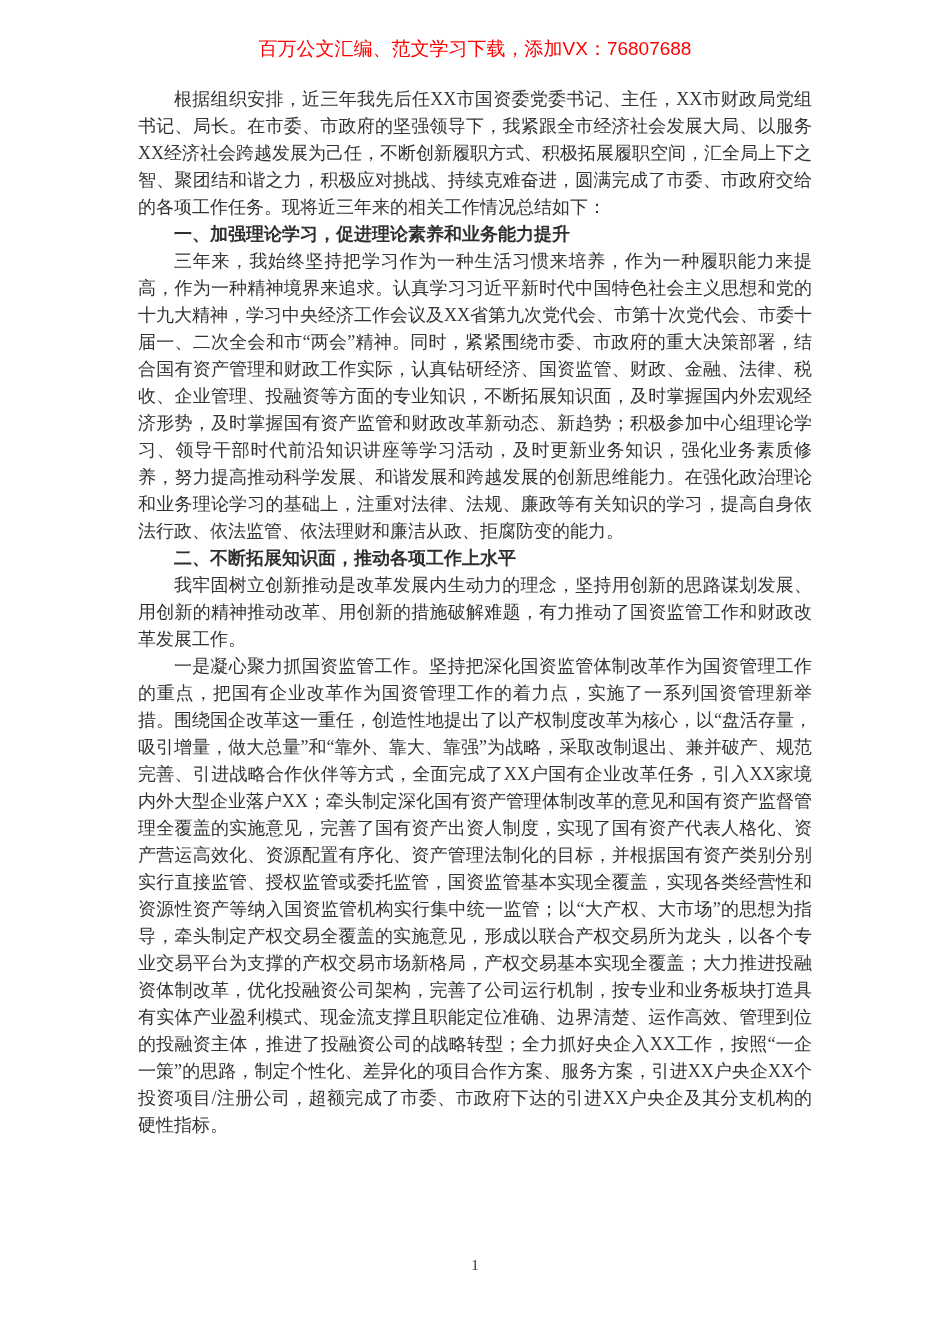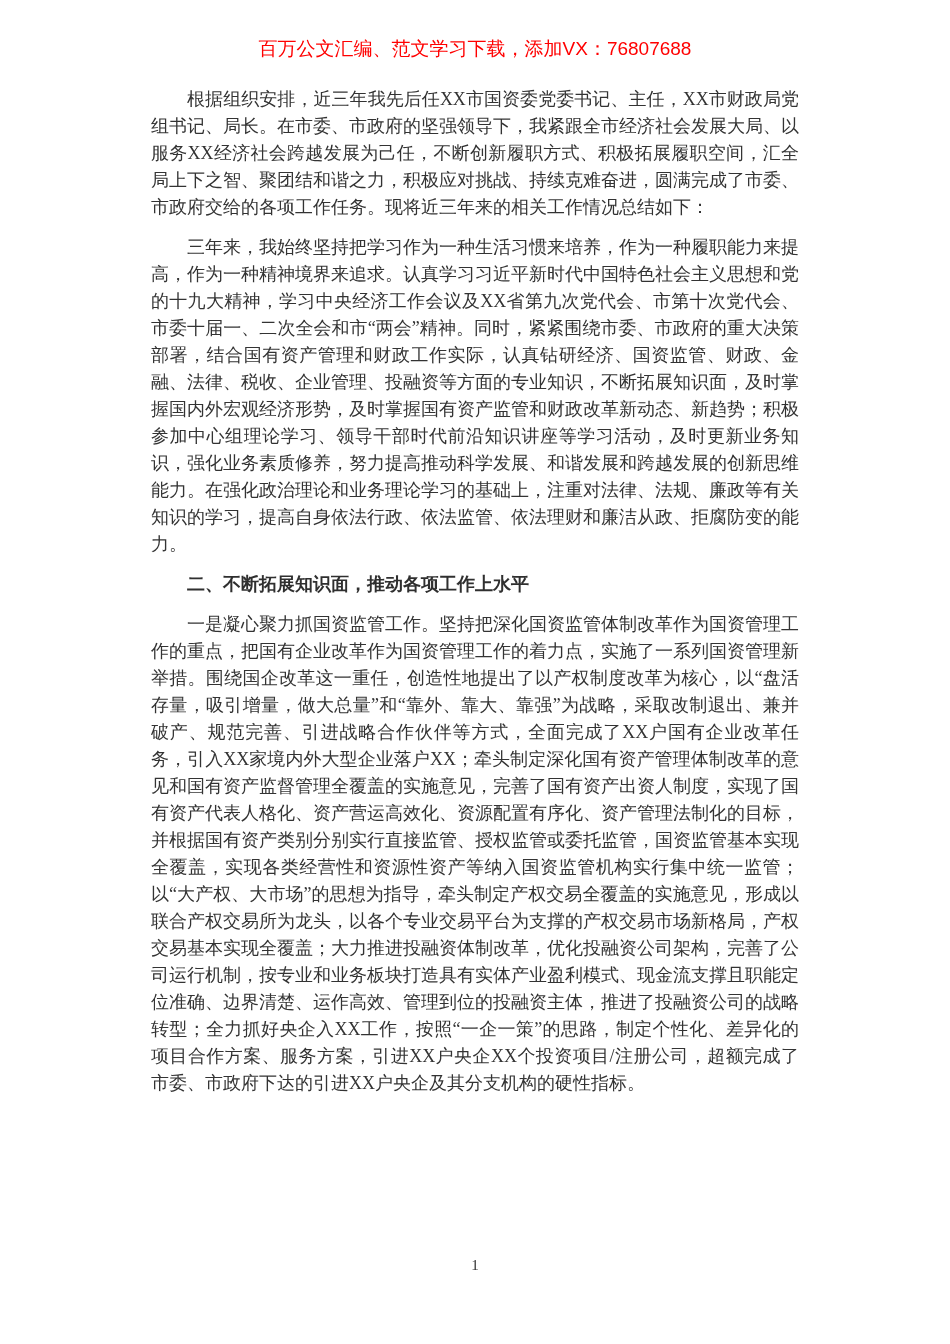--- a/index.html
+++ b/index.html
@@ -26,21 +26,21 @@
     line-height: 22px;
     margin-bottom: 26px;
     font-family: "Liberation Sans", "DejaVu Sans", sans-serif;
   }
   .content {
     font-size: 18px;
     line-height: 27px;
     text-align: justify;
   }
   .content p {
-    margin: 13px;
+    margin: 0;
     text-indent: 2em;
   }
   .heading {
     font-weight: bold;
     color: #2f2f2f;
   }
   .lead {
     font-weight: normal;
   }
   .footer {
@@ -57,25 +57,27 @@
 <body>
 
 <div class="page">
 
   <div class="promo">百万公文汇编、范文学习下载，添加VX：76807688</div>
 
   <div class="content">
 
     <p class="body-para">根据组织安排，近三年我先后任XX市国资委党委书记、主任，XX市财政局党组书记、局长。在市委、市政府的坚强领导下，我紧跟全市经济社会发展大局、以服务XX经济社会跨越发展为己任，不断创新履职方式、积极拓展履职空间，汇全局上下之智、聚团结和谐之力，积极应对挑战、持续克难奋进，圆满完成了市委、市政府交给的各项工作任务。现将近三年来的相关工作情况总结如下：</p>
 
+    <p class="heading">一、加强理论学习，促进理论素养和业务能力提升</p>
 
     <p class="body-para">三年来，我始终坚持把学习作为一种生活习惯来培养，作为一种履职能力来提高，作为一种精神境界来追求。认真学习习近平新时代中国特色社会主义思想和党的十九大精神，学习中央经济工作会议及XX省第九次党代会、市第十次党代会、市委十届一、二次全会和市“两会”精神。同时，紧紧围绕市委、市政府的重大决策部署，结合国有资产管理和财政工作实际，认真钻研经济、国资监管、财政、金融、法律、税收、企业管理、投融资等方面的专业知识，不断拓展知识面，及时掌握国内外宏观经济形势，及时掌握国有资产监管和财政改革新动态、新趋势；积极参加中心组理论学习、领导干部时代前沿知识讲座等学习活动，及时更新业务知识，强化业务素质修养，努力提高推动科学发展、和谐发展和跨越发展的创新思维能力。在强化政治理论和业务理论学习的基础上，注重对法律、法规、廉政等有关知识的学习，提高自身依法行政、依法监管、依法理财和廉洁从政、拒腐防变的能力。</p>
 
     <p class="heading">二、不断拓展知识面，推动各项工作上水平</p>
 
+    <p class="body-para">我牢固树立创新推动是改革发展内生动力的理念，坚持用创新的思路谋划发展、用创新的精神推动改革、用创新的措施破解难题，有力推动了国资监管工作和财政改革发展工作。</p>
 
     <p class="body-para"><span class="lead">一是凝心聚力抓国资监管工作。</span><span>坚持把深化国资监管体制改革作为国资管理工作的重点，把国有企业改革作为国资管理工作的着力点，实施了一系列国资管理新举措。围绕国企改革这一重任，创造性地提出了以产权制度改革为核心，以“盘活存量，吸引增量，做大总量”和“靠外、靠大、靠强”为战略，采取改制退出、兼并破产、规范完善、引进战略合作伙伴等方式，全面完成了XX户国有企业改革任务，引入XX家境内外大型企业落户XX；牵头制定深化国有资产管理体制改革的意见和国有资产监督管理全覆盖的实施意见，完善了国有资产出资人制度，实现了国有资产代表人格化、资产营运高效化、资源配置有序化、资产管理法制化的目标，并根据国有资产类别分别实行直接监管、授权监管或委托监管，国资监管基本实现全覆盖，实现各类经营性和资源性资产等纳入国资监管机构实行集中统一监管；以“大产权、大市场”的思想为指导，牵头制定产权交易全覆盖的实施意见，形成以联合产权交易所为龙头，以各个专业交易平台为支撑的产权交易市场新格局，产权交易基本实现全覆盖；大力推进投融资体制改革，优化投融资公司架构，完善了公司运行机制，按专业和业务板块打造具有实体产业盈利模式、现金流支撑且职能定位准确、边界清楚、运作高效、管理到位的投融资主体，推进了投融资公司的战略转型；全力抓好央企入XX工作，按照“一企一策”的思路，制定个性化、差异化的项目合作方案、服务方案，引进XX户央企XX个投资项目/注册公司，超额完成了市委、市政府下达的引进XX户央企及其分支机构的硬性指标。</span></p>
 
   </div>
 
   <div class="footer">1</div>
 
 </div>
 
 </body></html>

